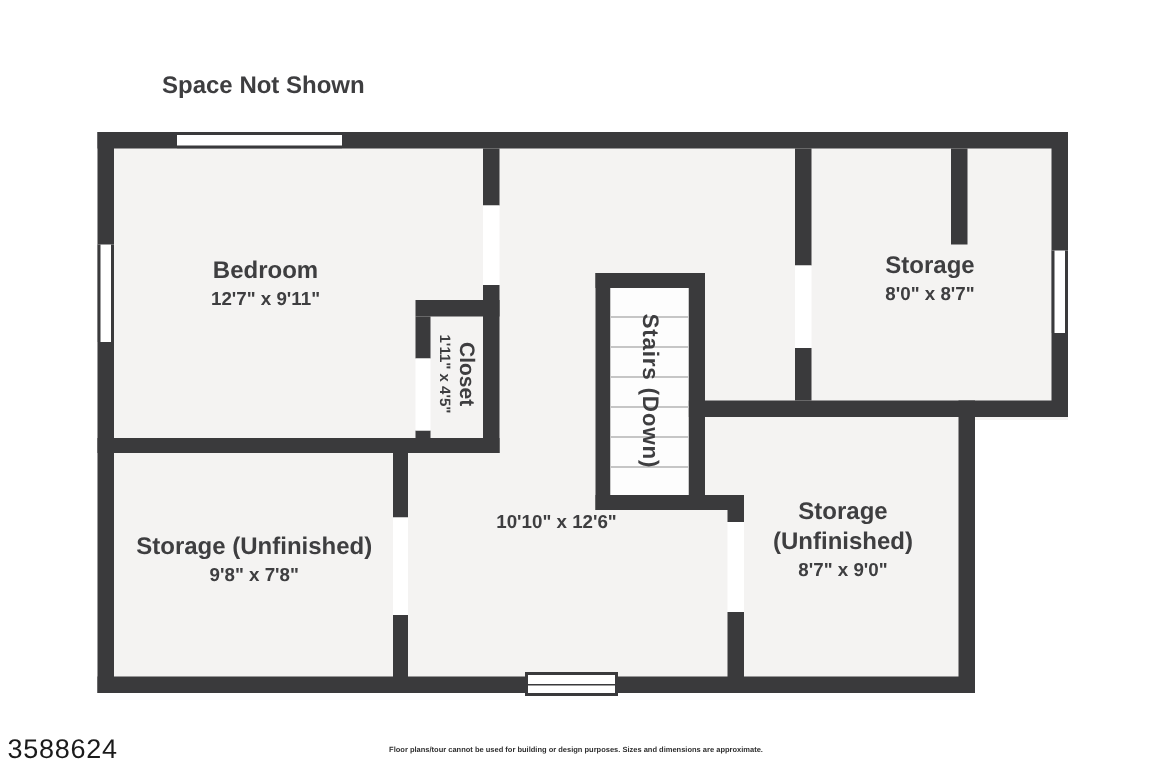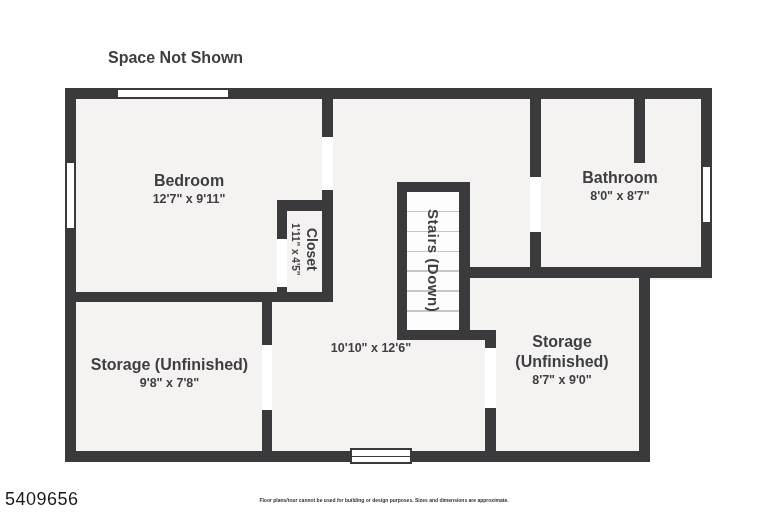--- a/index.html
+++ b/index.html
@@ -76,27 +76,27 @@
   <div class="door" style="left:262px;top:345px;width:10px;height:65px;"></div>
   <div class="door" style="left:485px;top:348px;width:11px;height:60px;"></div>
 
   <div class="window win-h" style="left:118px;top:88px;width:110px;height:11px;"></div>
   <div class="window win-v" style="left:65px;top:163px;width:11px;height:65px;"></div>
   <div class="window win-v" style="left:701px;top:167px;width:11px;height:55px;"></div>
   <div class="window win-box" style="left:350px;top:448px;width:62px;height:16px;"></div>
 
   <div class="treads" style="left:407px;top:192px;width:52px;height:138px;"></div>
 
-  <div class="room-label" style="left:94px;top:171px;width:190px;">
+  <div class="room-label" style="left:82px;top:171px;width:190px;">
     <div class="room-name">Bedroom</div>
     <div class="room-dims">12'7" x 9'11"</div>
   </div>
 
   <div class="room-label" style="left:545px;top:168px;width:150px;">
-    <div class="room-name">Bathroom</div>
+    <div class="room-name">Storage</div>
     <div class="room-dims">8'0" x 8'7"</div>
   </div>
 
   <div class="room-label" style="left:72px;top:355px;width:195px;">
     <div class="room-name">Storage (Unfinished)</div>
     <div class="room-dims">9'8" x 7'8"</div>
   </div>
 
   <div class="room-label" style="left:296px;top:340px;width:150px;">
     <div class="room-dims">10'10" x 12'6"</div>
@@ -111,16 +111,16 @@
     <div class="v-text">
       <div class="v-name">Closet</div>
       <div class="v-dims">1'11" x 4'5"</div>
     </div>
   </div>
 
   <div class="v-center" style="left:407px;top:192px;width:52px;height:138px;">
     <div class="v-text stairs-name">Stairs (Down)</div>
   </div>
 
-  <div class="listing-id">5409656</div>
+  <div class="listing-id">3588624</div>
   <div class="disclaimer">Floor plans/tour cannot be used for building or design purposes. Sizes and dimensions are approximate.</div>
 
 </div>
 
 </body></html>

